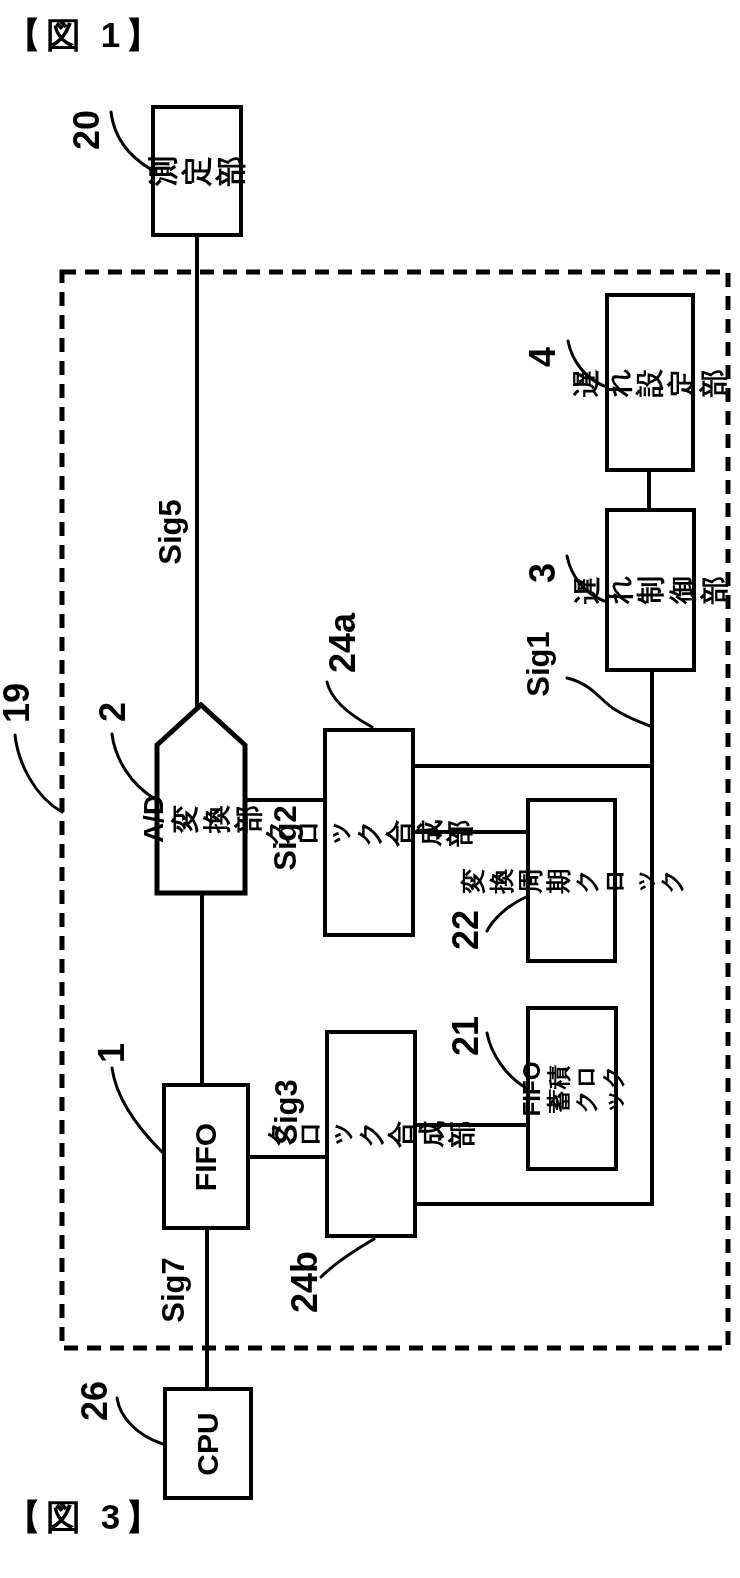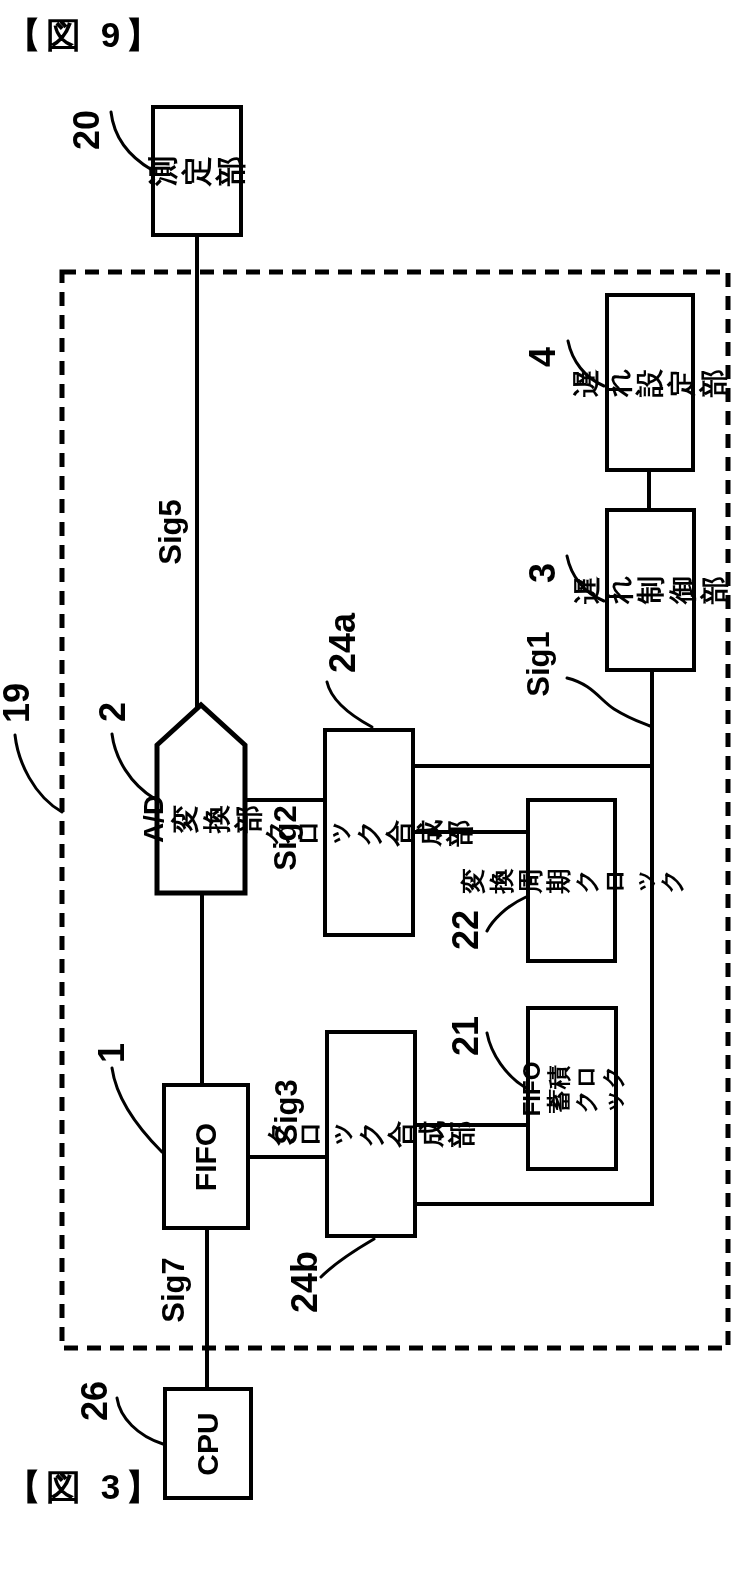--- a/index.html
+++ b/index.html
@@ -80,22 +80,22 @@
     <path d="M117,1398 C120,1418 138,1436 163,1444" stroke="#000" stroke-width="3" fill="none" stroke-linecap="round"></path>
     <path d="M327,682 C331,700 348,714 372,727" stroke="#000" stroke-width="3" fill="none" stroke-linecap="round"></path>
     <path d="M321,1277 C330,1268 350,1253 374,1239" stroke="#000" stroke-width="3" fill="none" stroke-linecap="round"></path>
     <path d="M487,1033 C491,1054 506,1076 526,1088" stroke="#000" stroke-width="3" fill="none" stroke-linecap="round"></path>
     <path d="M487,931 C492,921 506,906 526,897" stroke="#000" stroke-width="3" fill="none" stroke-linecap="round"></path>
     <path d="M567,556 C571,576 584,593 604,601" stroke="#000" stroke-width="3" fill="none" stroke-linecap="round"></path>
     <path d="M568,341 C572,361 585,378 604,386" stroke="#000" stroke-width="3" fill="none" stroke-linecap="round"></path>
     <path d="M567,678 C592,684 600,700 614,709 C630,719 640,722 650,726" stroke="#000" stroke-width="3" fill="none" stroke-linecap="round"></path>
   </svg>
 
-  <div class="fig-title" style="left:6px; top:12px;">【図 9】</div>
-  <div class="fig-title" style="left:6px; top:1464px;">【図 3】</div>
+  <div class="fig-title" style="left:6px; top:12px;">【図 1】</div>
+  <div class="fig-title" style="left:6px; top:1494px;">【図 3】</div>
 
   <div class="box" style="left:151px; top:105px; width:92px; height:132px;">
     <span class="box-label fs30">測定部</span>
   </div>
 
   <div class="box transparent" style="left:157px; top:745px; width:88px; height:148px;">
     <span class="box-label fs28">A/D
 変換部</span>
   </div>
 

